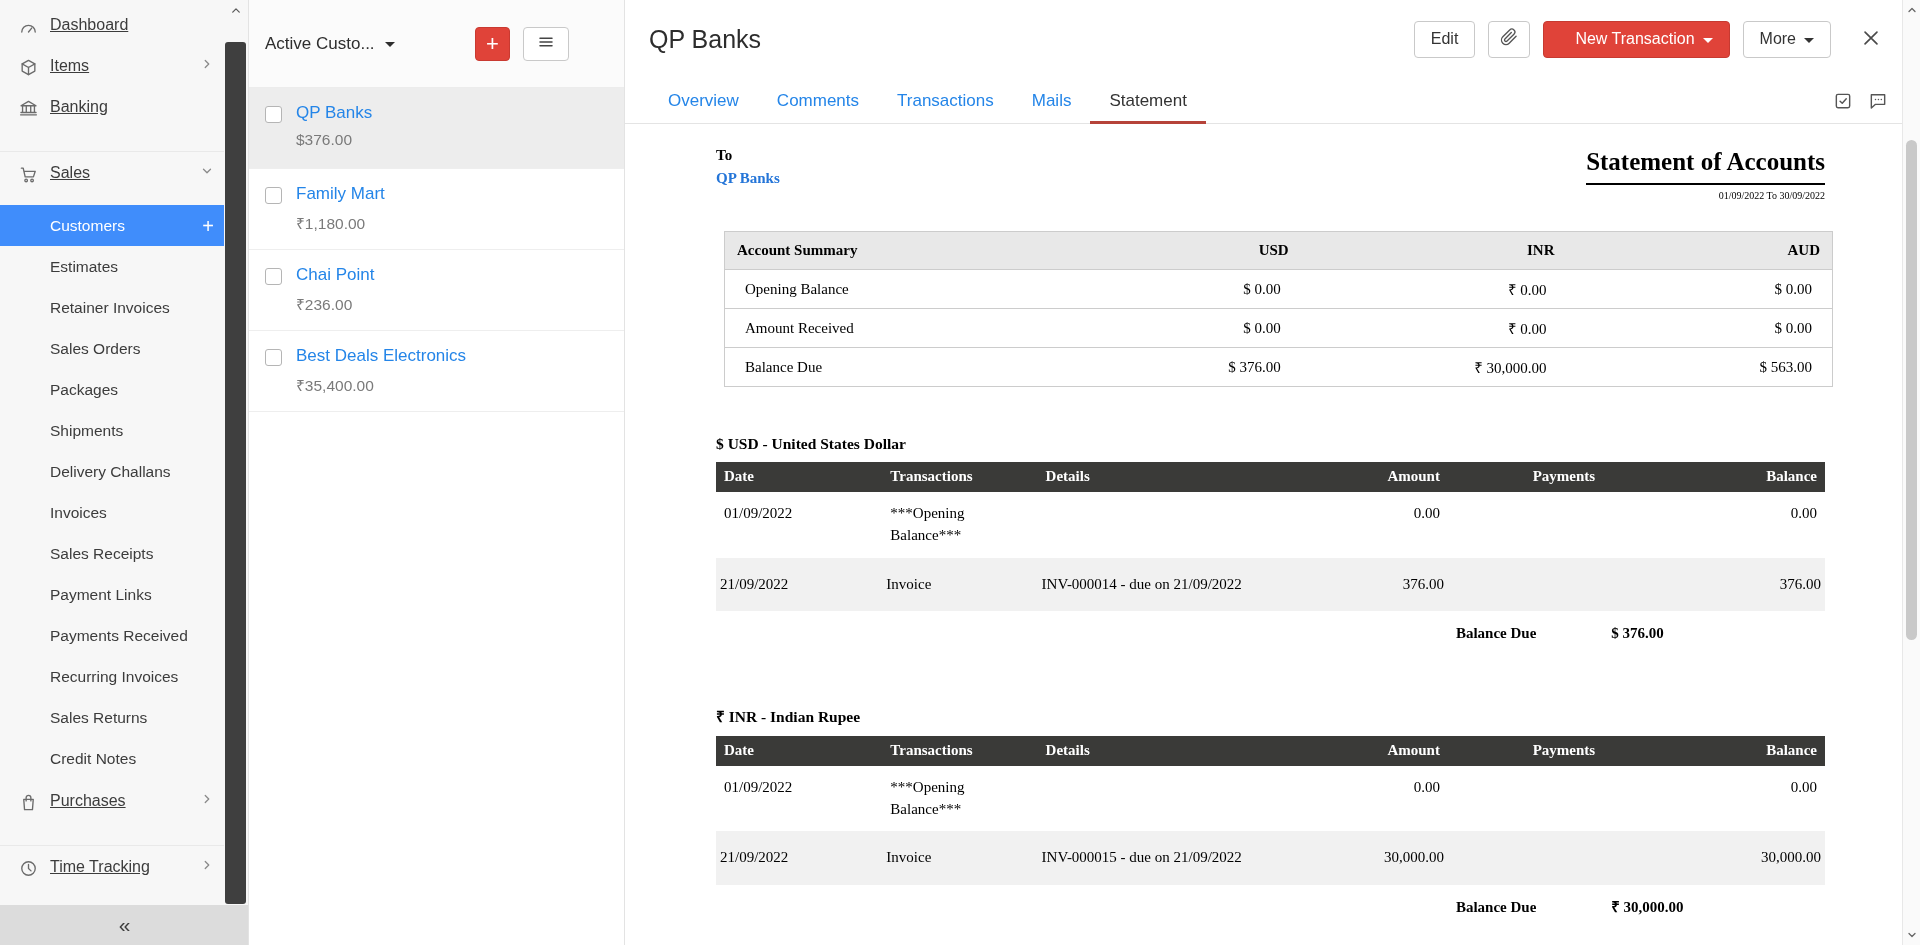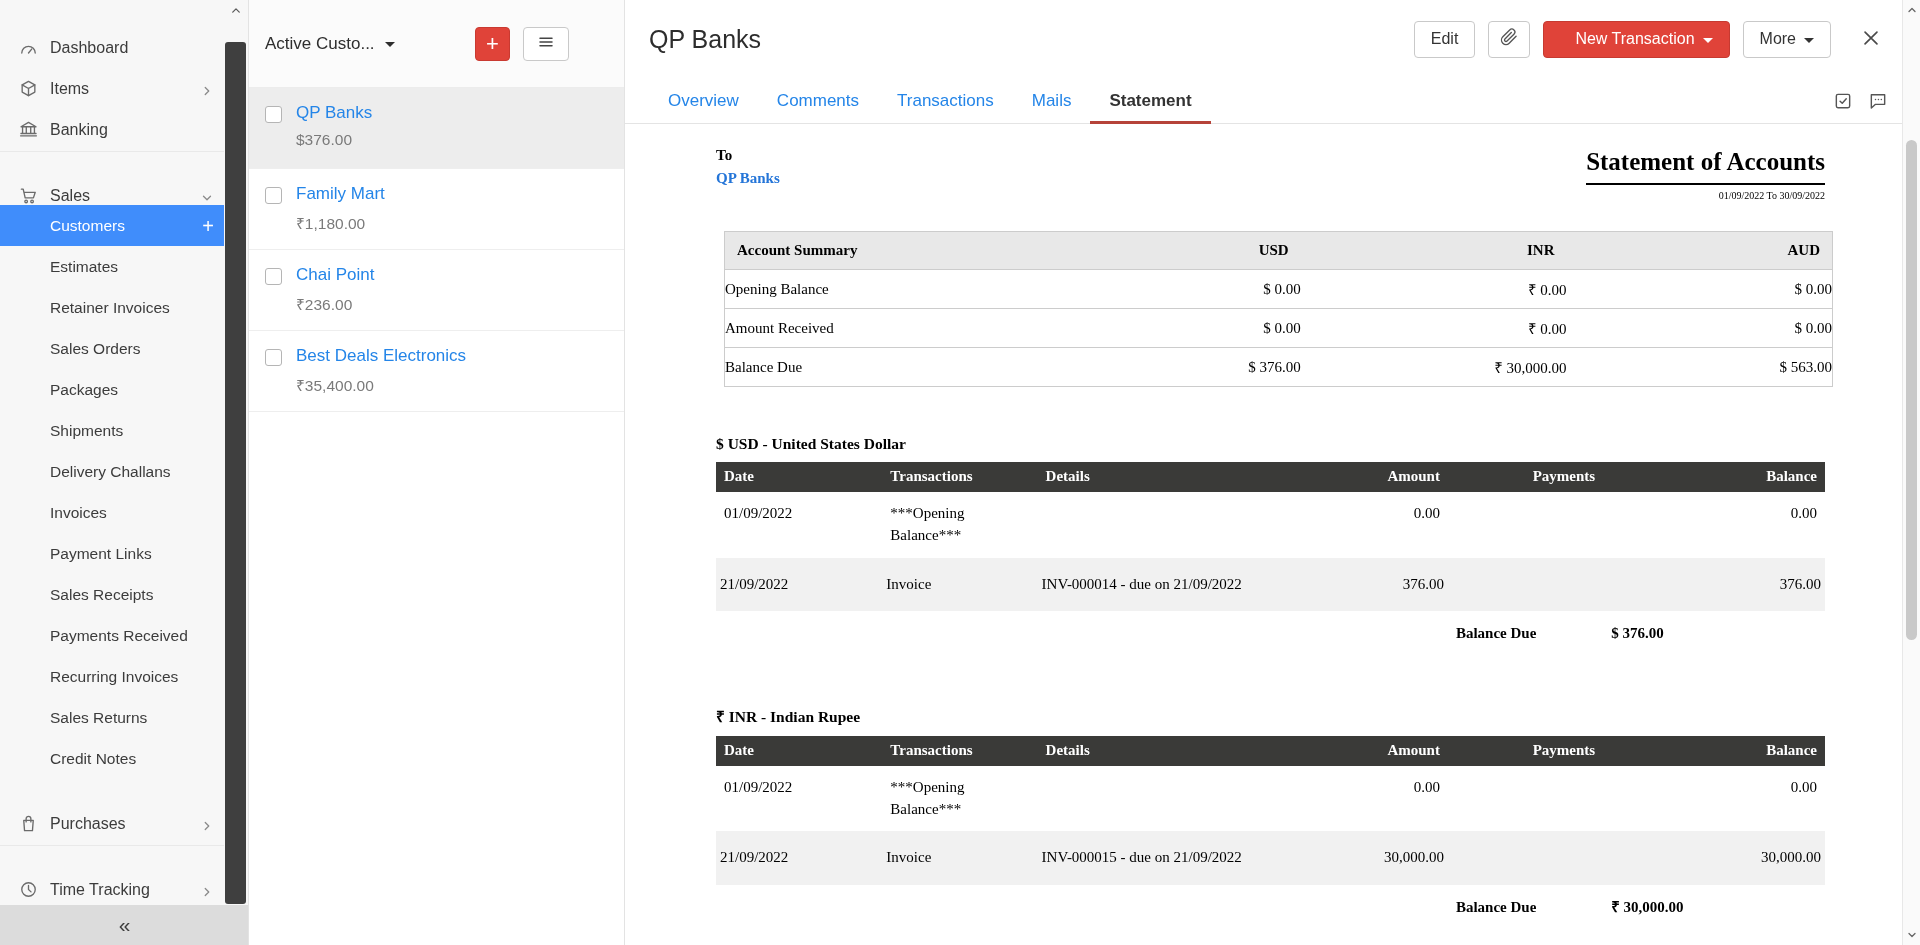--- a/index.html
+++ b/index.html
@@ -4,21 +4,21 @@
 <title>QP Banks — Statement</title>
 <style>
   * { margin:0; padding:0; box-sizing:border-box; }
   html,body { width:1920px; height:945px; overflow:hidden; }
   body { font-family:"Liberation Sans", sans-serif; background:#fff; color:#333; }
   .app { display:flex; width:1920px; height:945px; }
 
   
   .sidebar { width:249px; min-width:249px; height:945px; background:#f7f7f7; border-right:1px solid #e3e3e3; position:relative; font-size:16px; color:#3c3c3c; overflow:hidden; }
   .side-nav { width:224px; padding-top:16px; }
-  .nav-item { height:41px; display:flex; align-items:flex-end; padding:0 10px 0 18px; cursor:pointer; white-space:nowrap; }
+  .nav-item { height:41px; display:flex; align-items:flex-start; padding:0 10px 0 18px; cursor:pointer; white-space:nowrap;text-decoration:underline; }
   .nav-icon { width:20px; height:20px; margin-right:12px; color:#6b6b6b; display:flex; align-items:center; justify-content:center; flex:none; }
   .nav-icon svg { width:19px; height:19px; }
   .nav-label { flex:1; overflow:hidden; }
   .nav-chevron { color:#8a8a8a; display:flex; }
   .nav-chevron svg { width:14px; height:14px; }
   .nav-sub { height:41px; display:flex; align-items:center; padding:0 10px 0 50px; cursor:pointer; font-size:15.5px; white-space:nowrap; }
   .nav-sub.selected { background:#408dfb; color:#fff; }
   .sub-plus { margin-left:auto; font-size:20px; line-height:1; color:#fff; }
   .nav-divider { border-top:1px solid #e9e9e9; margin:12px 0; }
   .gap13 { margin-top:13px; }
@@ -50,40 +50,40 @@
   .actions { display:flex; align-items:center; gap:13px; }
   .btn { height:37px; padding:0 16px; background:#fff; border:1px solid #c9c9c9; border-radius:4px; font-size:16px; color:#333; display:flex; align-items:center; gap:8px; cursor:pointer; font-family:inherit; white-space:nowrap; }
   .btn-red { background:#e04339; border-color:#c63a31; color:#fff;padding-left:31px; }
   .icon-btn { padding:0 11px; color:#555; }
   .icon-btn svg { width:18px; height:18px; }
   .close-btn { background:none; border:none; margin-left:12px; color:#4a4a4a; cursor:pointer; display:flex; padding:4px; }
   .close-btn svg { width:22px; height:22px; }
 
   .tabs-row { height:46px; min-height:46px; border-bottom:1px solid #e4e4e4; display:flex; align-items:stretch; padding:0 14px 0 24px; }
   .tab { display:flex; align-items:center; padding:0 19px; font-size:17px; color:#2485e8; cursor:pointer; position:relative; white-space:nowrap; }
-  .tab.active { color:#333; font-weight:700; }
+  .tab.active { color:#333; font-weight:400; }
   .tab.active::after { content:""; position:absolute; left:0; right:0; bottom:-1px; height:3px; background:#b64339; }
   .tab-icons { margin-left:auto; display:flex; align-items:center; gap:15px; color:#555; }
   .tab-icons span { display:flex; cursor:pointer; }
   .tab-icons svg { width:20px; height:20px; }
 
   
   .doc { flex:1; overflow:hidden; padding:22px 77px 0 91px; font-family:"Liberation Serif", serif; color:#000; }
   .doc-top { display:flex; justify-content:space-between; align-items:flex-start; margin-bottom:30px; }
   .doc-to-label { font-weight:bold; font-size:15px; line-height:1.25; }
   .doc-to-name { font-weight:bold; font-size:15px; color:#2475d8; margin-top:5px; cursor:pointer; }
   .doc-title-block { text-align:right; }
   .doc-title { font-size:25px; font-weight:bold; border-bottom:2px solid #000; padding-bottom:6px; line-height:1.25; }
   .doc-period { font-size:10px; padding-top:5px; }
 
   table { border-collapse:collapse; width:100%; }
   .summary-table { font-size:15px; border:1px solid #ccc;margin-left:8px; }
   .summary-table th { background:#e8e8e8; font-weight:bold; padding:10px 12px; text-align:right; border:1px solid #ccc; border-left:none; border-right:none; }
   .summary-table th:first-child { text-align:left; }
-  .summary-table td { padding:9px 0; text-align:right; border-top:1px solid #ccc; }
+  .summary-table td { padding:9px 20px; text-align:right; border-top:1px solid #ccc; }
   .summary-table td:first-child { text-align:left; }
 
   .currency-section { margin-top:48px; }
   .section-title { font-size:15.5px; font-weight:bold; margin-bottom:9px; }
   .txn-table { font-size:15px; line-height:1.45; }
   .txn-table thead th { background:#3a3a38; color:#fff; font-weight:bold; padding:4px 8px; text-align:left; }
   .txn-table thead th:nth-child(n+4) { text-align:right; }
   .txn-table td { padding:11px 8px; vertical-align:top; }
   .txn-table td:nth-child(n+4) { text-align:right; }
   .txn-table tr.alt td { background:#f1f1f1; padding:16px 4px; }
@@ -177,24 +177,24 @@
       <div class="nav-sub">
           <span>Shipments</span>
         </div>
       <div class="nav-sub">
           <span>Delivery Challans</span>
         </div>
       <div class="nav-sub">
           <span>Invoices</span>
         </div>
       <div class="nav-sub">
+          <span>Sales Receipts</span>
+        </div>
+      <div class="nav-sub">
           <span>Payment Links</span>
-        </div>
-      <div class="nav-sub">
-          <span>Sales Receipts</span>
         </div>
       <div class="nav-sub">
           <span>Payments Received</span>
         </div>
       <div class="nav-sub">
           <span>Recurring Invoices</span>
         </div>
       <div class="nav-sub">
           <span>Sales Returns</span>
         </div>

